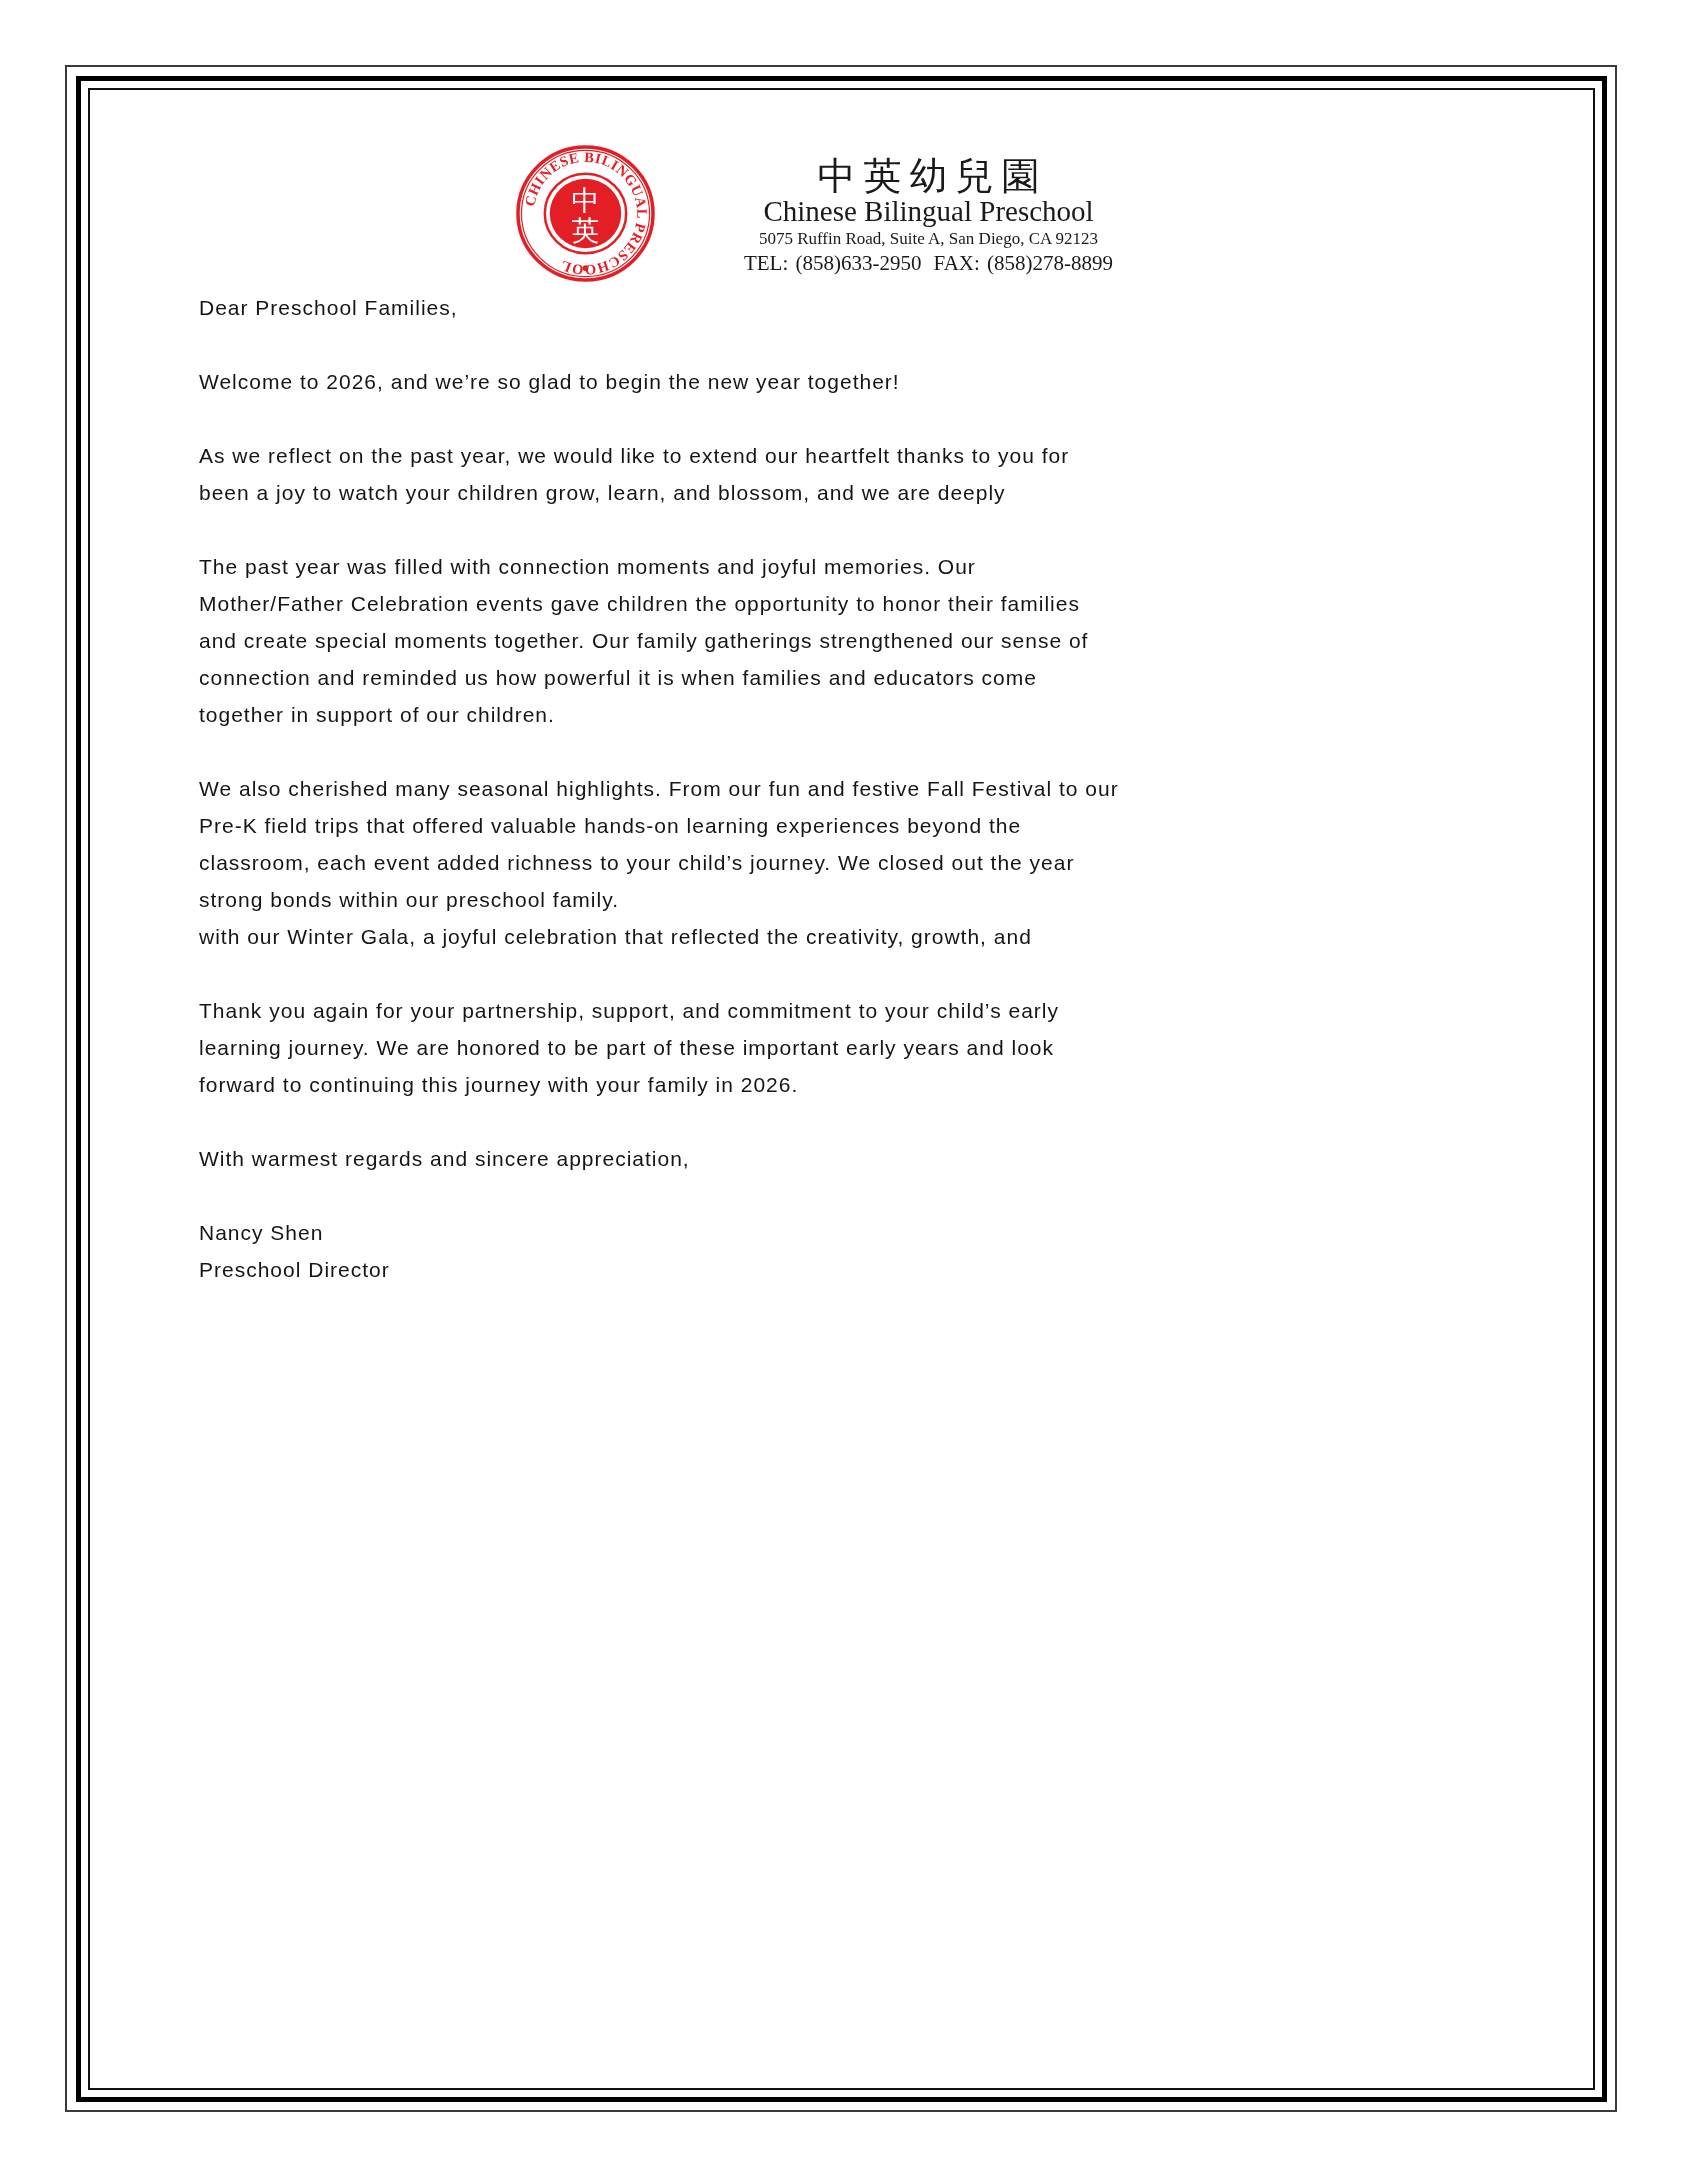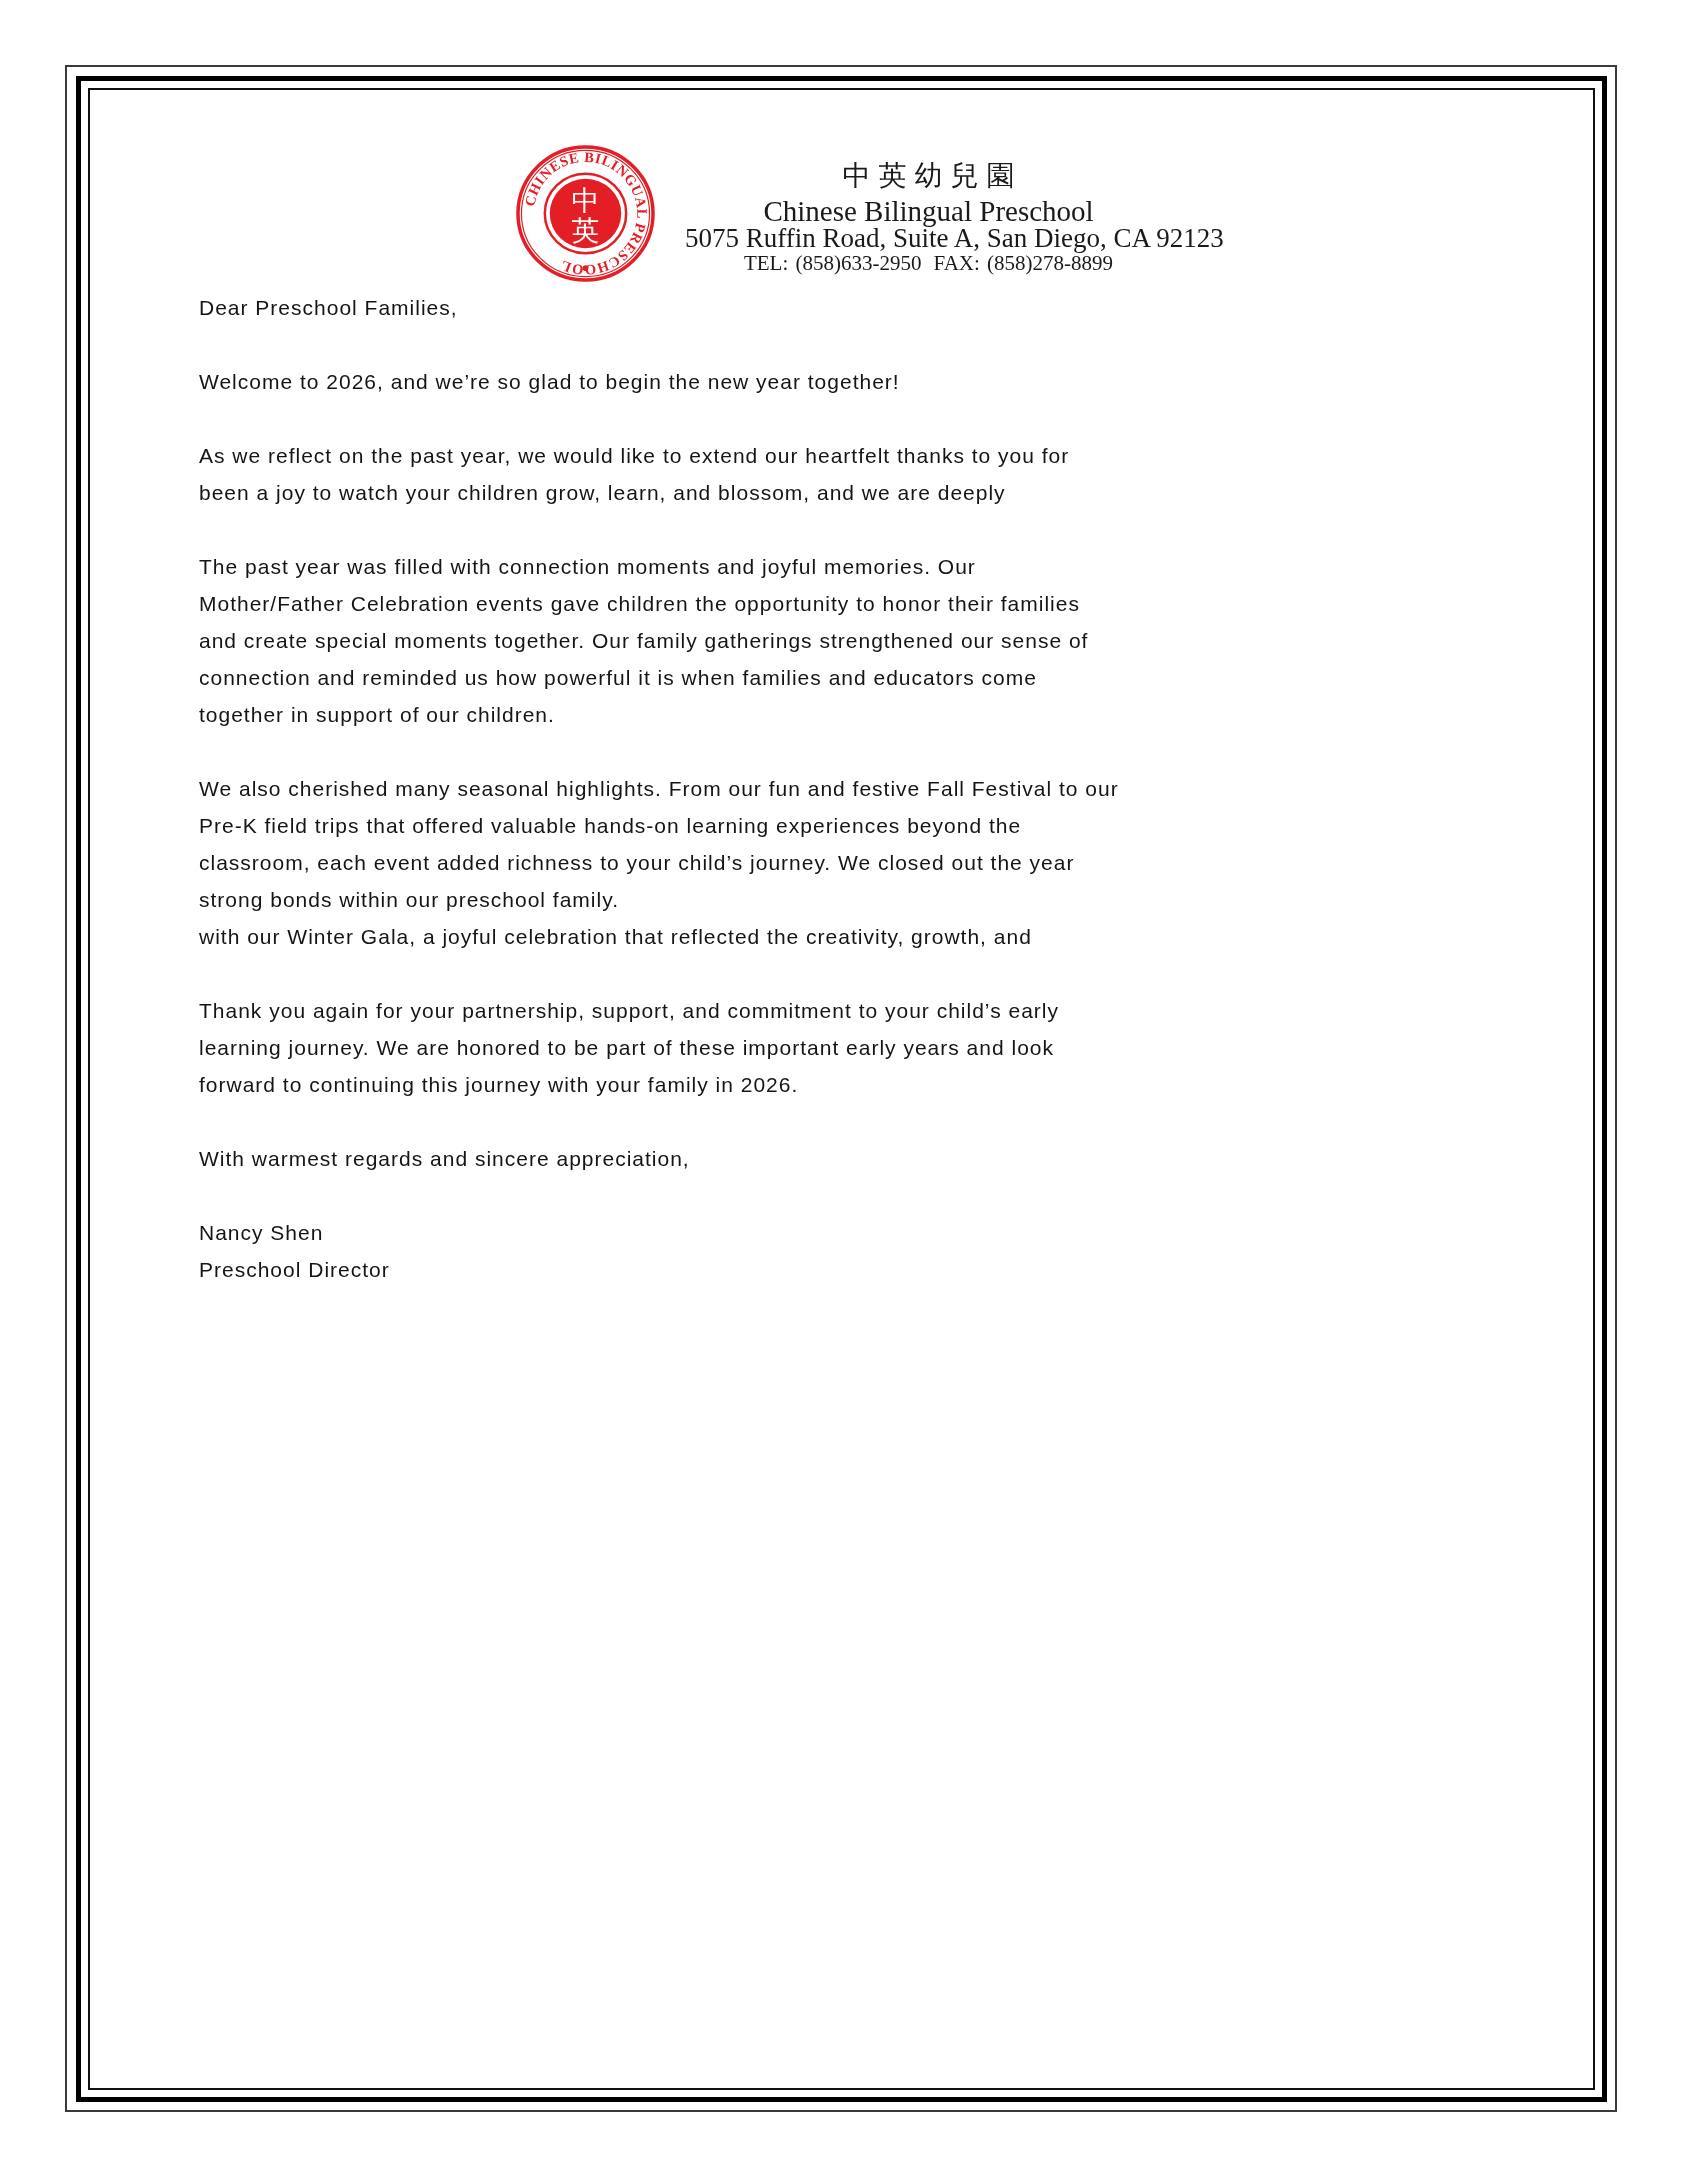--- a/index.html
+++ b/index.html
@@ -55,31 +55,31 @@
       position: absolute;
       left: 190px;
       top: 14px;
       width: 487px;
       text-align: center;
       font-family: "Liberation Serif", serif;
       color: #1a1a1a;
     }
     .cn-name {
       font-family: "DejaVu Serif", "Liberation Serif", serif;
-      font-size: 28px;
+      font-size: 38px;
       line-height: 40px;
       letter-spacing: 8px;
       padding-left: 8px;
     }
     .en-name {
       font-size: 29px;
       line-height: 30px;
     }
     .address {
-      font-size: 27px;
+      font-size: 17px;
       line-height: 25px;
       white-space: nowrap;
     }
     .phones {
       font-size: 21px;
       line-height: 25px;
       white-space: nowrap;
       word-spacing: 2px;
     }
     .phones .gap { display: inline-block; width: 12px; }

